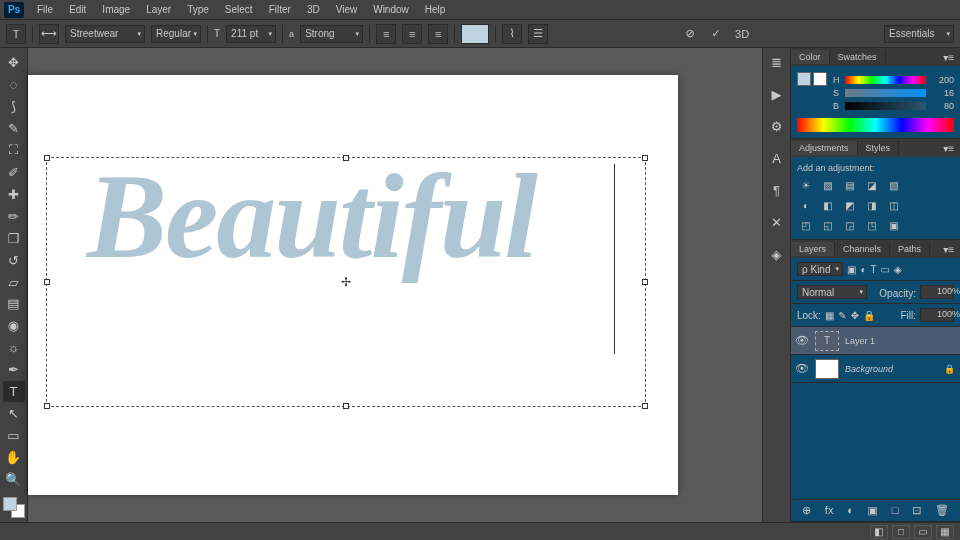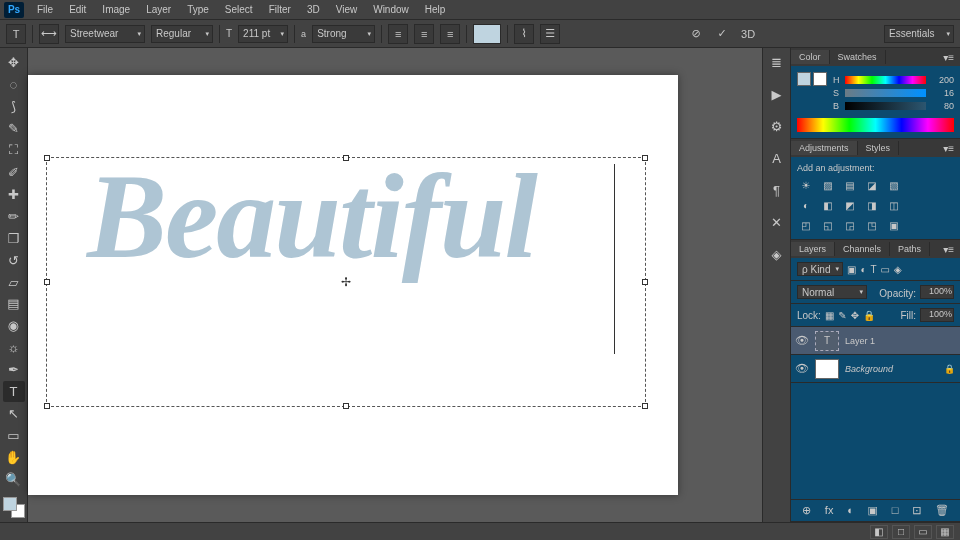--- a/index.html
+++ b/index.html
@@ -60,21 +60,21 @@
 .layer .eye { width: 14px; font-size: 11px; }
 .layer .thumb { width: 24px; height: 20px; margin: 0 6px; display: flex; align-items: center; justify-content: center; }
 .layer .thumb.text { background: #525e6e; border: 1px dashed #aab; }
 .layer .thumb.bg { background: #fff; border: 1px solid #666; }
 .layer .lname { font-size: 9px; }
 .layer .lock { margin-left: auto; font-size: 9px; }
 .layers-bottom { display: flex; justify-content: space-around; padding: 4px; border-top: 1px solid #2a2a2a; }
 .layers-bottom .lb { cursor: pointer; font-size: 11px; }
 .statusbar { height: 18px; background: #424242; display: flex; align-items: center; justify-content: flex-end; padding: 0 6px; gap: 4px; border-top: 1px solid #2a2a2a; }
 .sb-btn { width: 18px; height: 14px; display: flex; align-items: center; justify-content: center; cursor: pointer; border: 1px solid #555; }
-.small-input { width: 34px; height: 14px; background: #3a3a3a; border: 1px solid #2a2a2a; text-align: right; padding: 0 8px; font-size: 9px; }
+.small-input { width: 34px; height: 14px; background: #3a3a3a; border: 1px solid #2a2a2a; text-align: right; padding: 0 16px; font-size: 9px; }
 </style>
 </head>
 <body>
 
 <div class="menubar">
   <div class="ps-logo">Ps</div>
   <div class="menu-item">File</div>
   <div class="menu-item">Edit</div>
   <div class="menu-item">Image</div>
   <div class="menu-item">Layer</div>
@@ -85,21 +85,21 @@
   <div class="menu-item">View</div>
   <div class="menu-item">Window</div>
   <div class="menu-item">Help</div>
 </div>
 
 <div class="optionsbar">
   <div class="opt-btn">T</div>
   <div class="vsep"></div>
   <div class="opt-btn">⟷</div>
   <div class="opt-dd" style="width:80px">Streetwear</div>
-  <div class="opt-dd" style="width:62px">Regular</div>
+  <div class="opt-dd" style="width:50px">Regular</div>
   <div class="vsep"></div>
   <span>T</span>
   <div class="opt-dd" style="width:50px">211 pt</div>
   <div class="vsep"></div>
   <span style="font-size:9px">a</span>
   <div class="opt-dd" style="width:63px">Strong</div>
   <div class="vsep"></div>
   <div class="opt-btn">≡</div>
   <div class="opt-btn">≡</div>
   <div class="opt-btn">≡</div>

